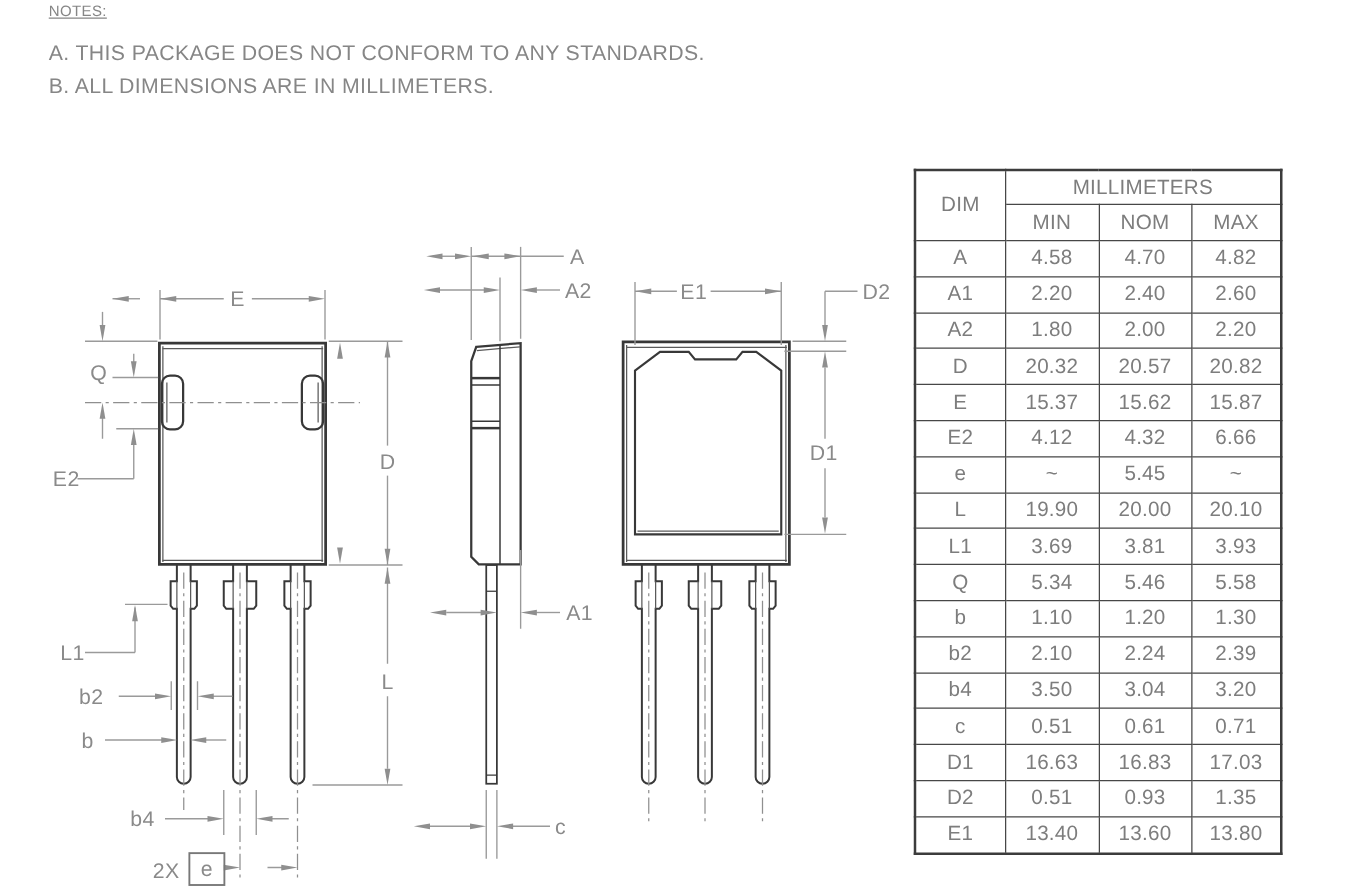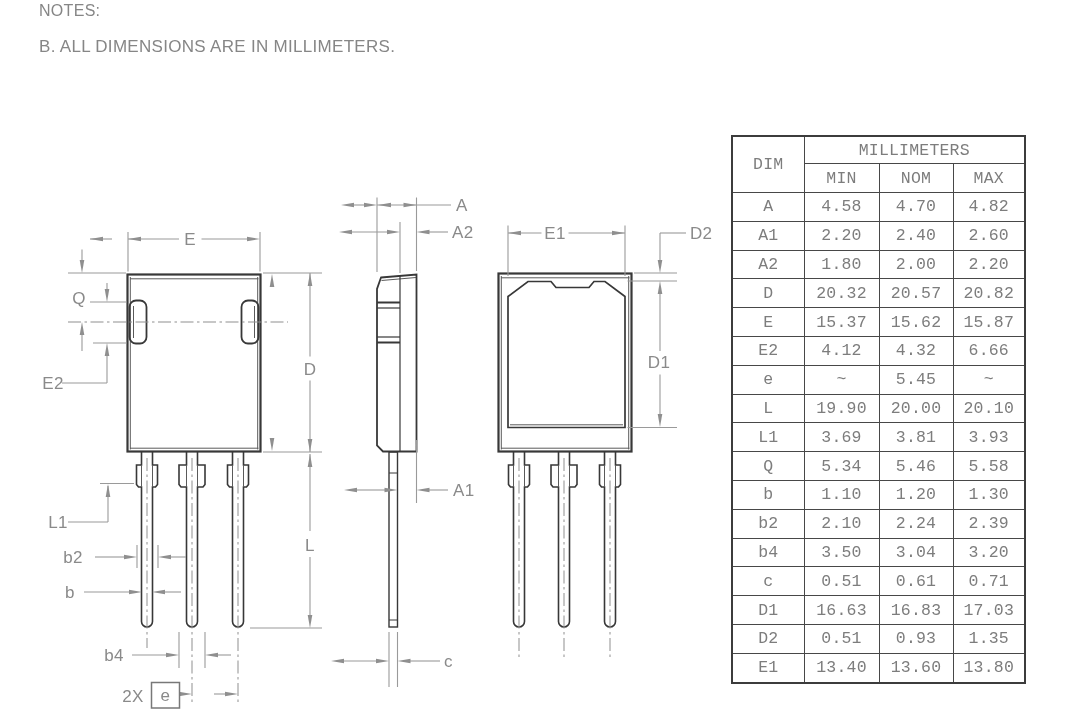--- a/index.html
+++ b/index.html
@@ -1,27 +1,27 @@
 <!DOCTYPE html>
 <html><head>
 <meta charset="utf-8">
 <style>
   html,body{margin:0;padding:0;background:#ffffff;}
   #canvas{position:relative;width:1080px;height:710px;background:#ffffff;overflow:hidden;
           font-family:"Liberation Sans", sans-serif;}
   
   #notes{position:absolute;left:39px;top:2px;color:#868686;letter-spacing:.3px;}
-  #notes .title{font-size:16px;margin-bottom:14px;}
+  #notes .title{font-size:12px;margin-bottom:14px;text-decoration:underline;}
   #notes .line{font-size:17px;line-height:25.5px;white-space:nowrap;}
   
   #dimtable{position:absolute;left:731px;top:135px;}
   #dimtable table{border-collapse:collapse;table-layout:fixed;color:#7d7d7d;
                   font-size:16.5px;letter-spacing:.2px;}
   #dimtable table, #dimtable th, #dimtable td{border:1.5px solid #474747;}
-  #dimtable table{border-width:2px;border-color:#3c3c3c;font-family:Liberation Mono, monospace;}
+  #dimtable table{border-width:2px;border-color:#3c3c3c;}
   #dimtable th{font-weight:normal;}
   #dimtable th, #dimtable td{text-align:center;vertical-align:middle;padding:0;}
   #dimtable .c-dim{width:72px;} #dimtable .c-min{width:75px;}
   #dimtable .c-nom{width:74px;} #dimtable .c-max{width:72px;}
   #dimtable thead tr.r1 th{height:26px;}
   #dimtable thead tr.r2 th{height:28px;margin-left:32px;}
   #dimtable tbody td{height:27.8px;}
   svg text{font-family:"Liberation Sans", sans-serif;font-size:17px;fill:#8a8a8a;letter-spacing:.3px;}
   .part{stroke:#383838;fill:none;}
   .bevel{stroke:#5a5a5a;fill:none;stroke-width:1;}
@@ -29,20 +29,21 @@
   .cl{stroke:#8f8f8f;fill:none;stroke-width:1;stroke-dasharray:13 3.5 2.5 3.5;}
   .ah{fill:#8f8f8f;stroke:none;}
 </style>
 </head>
 <body>
 
 <div id="canvas">
 
   <div id="notes">
     <div class="title">NOTES:</div>
+    <div class="line">A. THIS PACKAGE DOES NOT CONFORM TO ANY STANDARDS.</div>
     <div class="line">B. ALL DIMENSIONS ARE IN MILLIMETERS.</div>
   </div>
 
   <svg width="1080" height="710" viewBox="0 0 1080 710" style="position:absolute;left:0;top:0;">
 
     <g>
       <rect class="part" x="127.5" y="274.5" width="133" height="177" stroke-width="2.2"></rect>
       <line class="bevel" x1="130" y1="278.8" x2="258.5" y2="278.8"></line>
       <line class="bevel" x1="130" y1="448.2" x2="258.5" y2="448.2"></line>
       <line class="bevel" x1="130.3" y1="277" x2="130.3" y2="449.5"></line>

